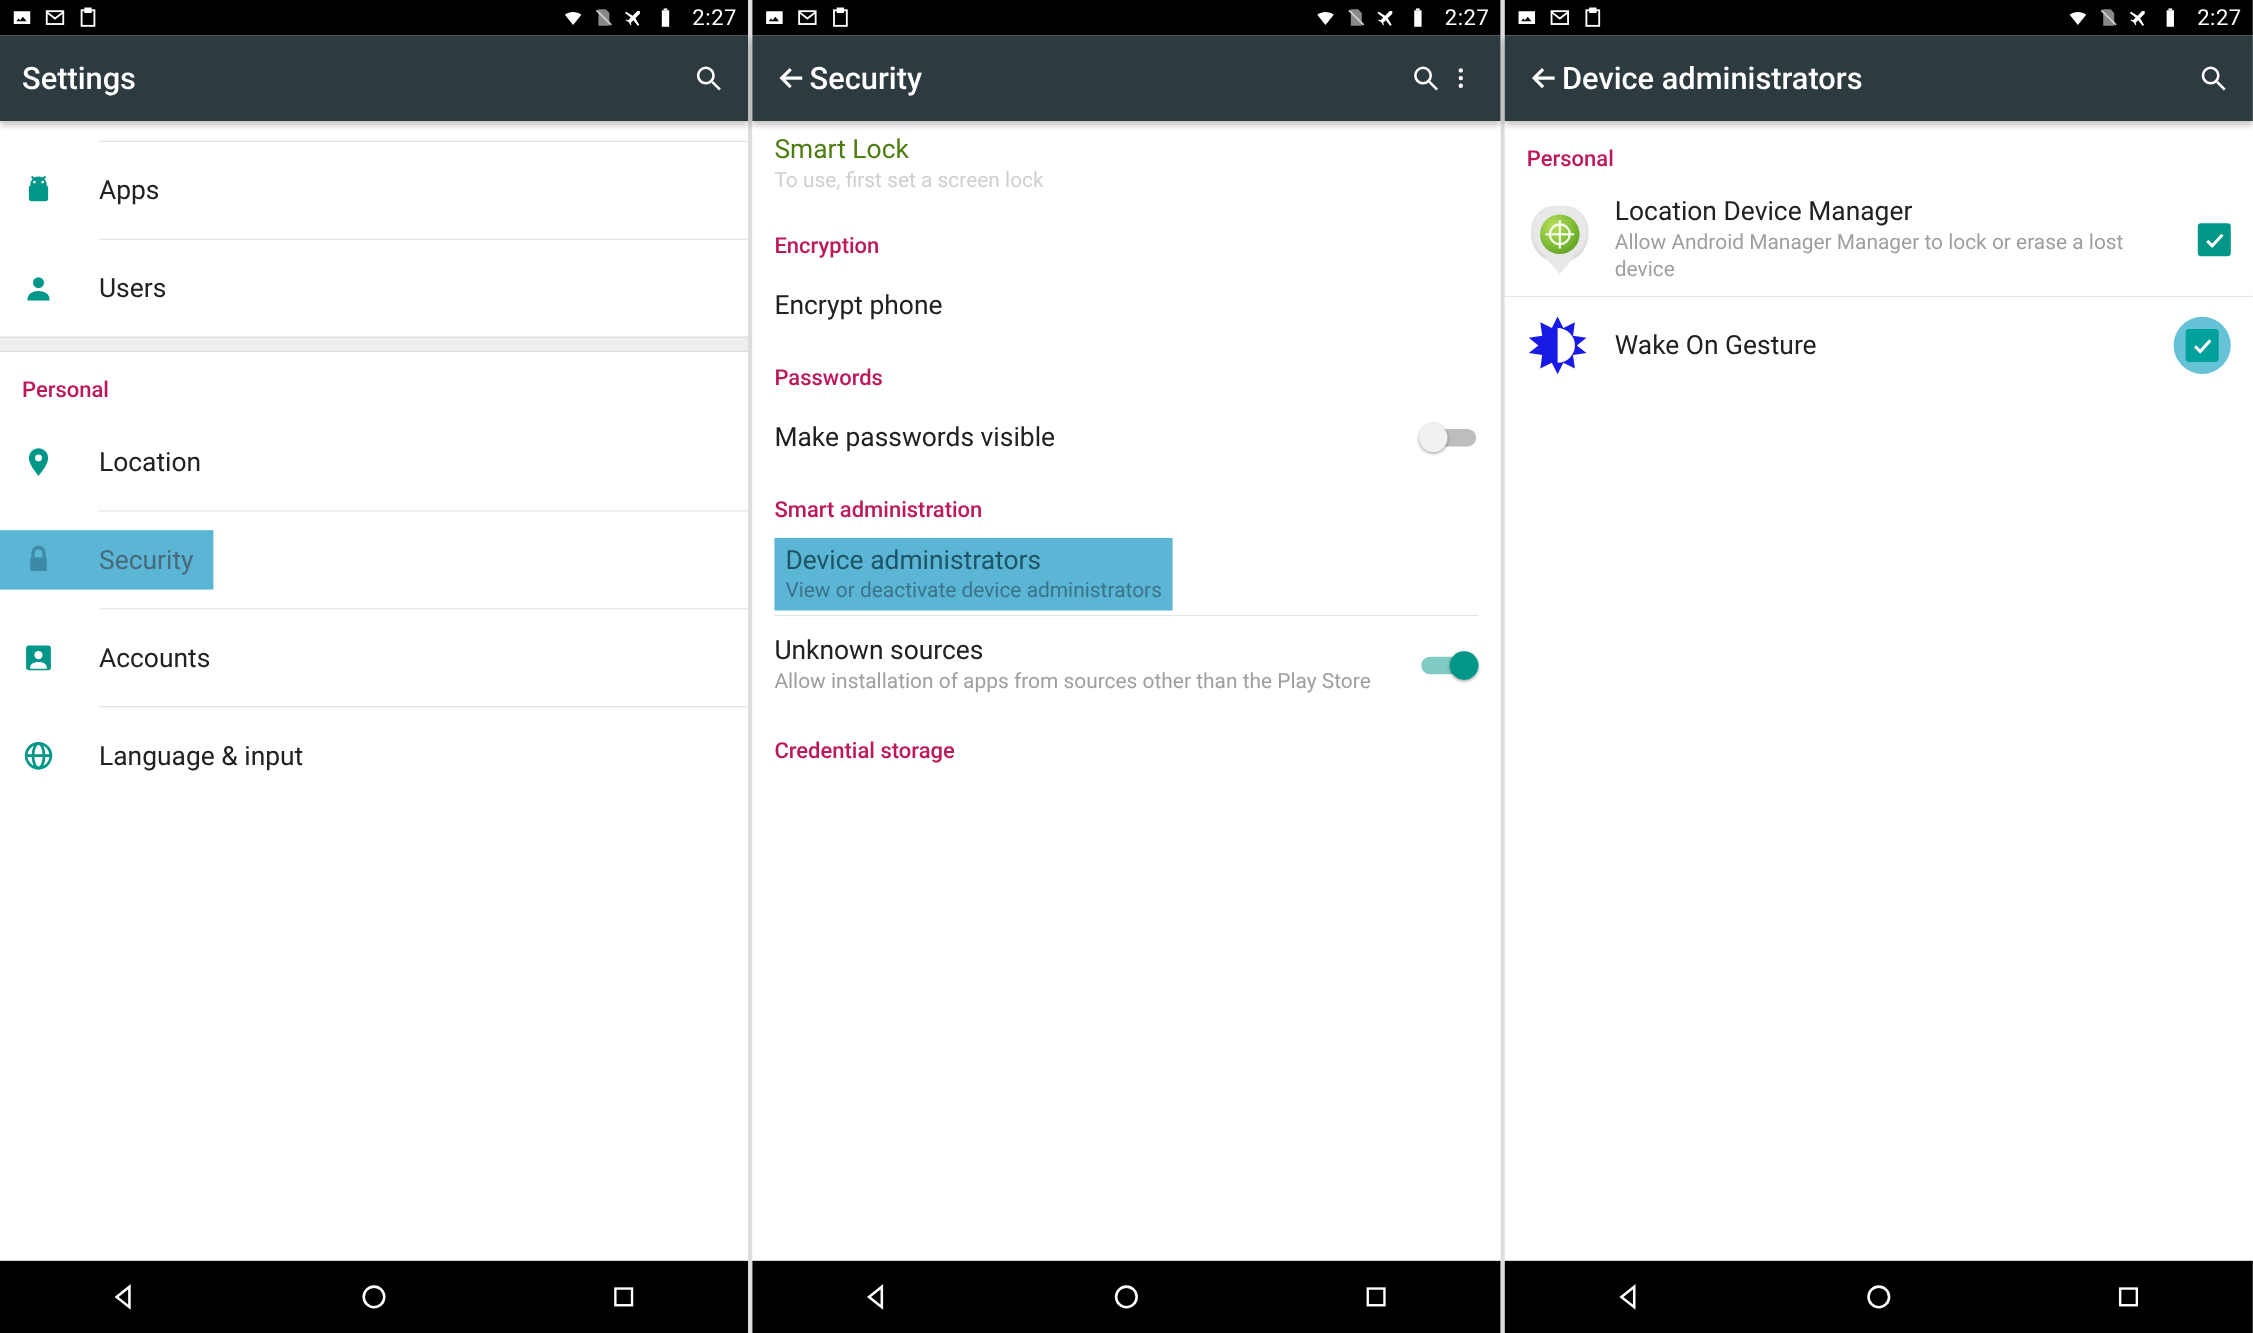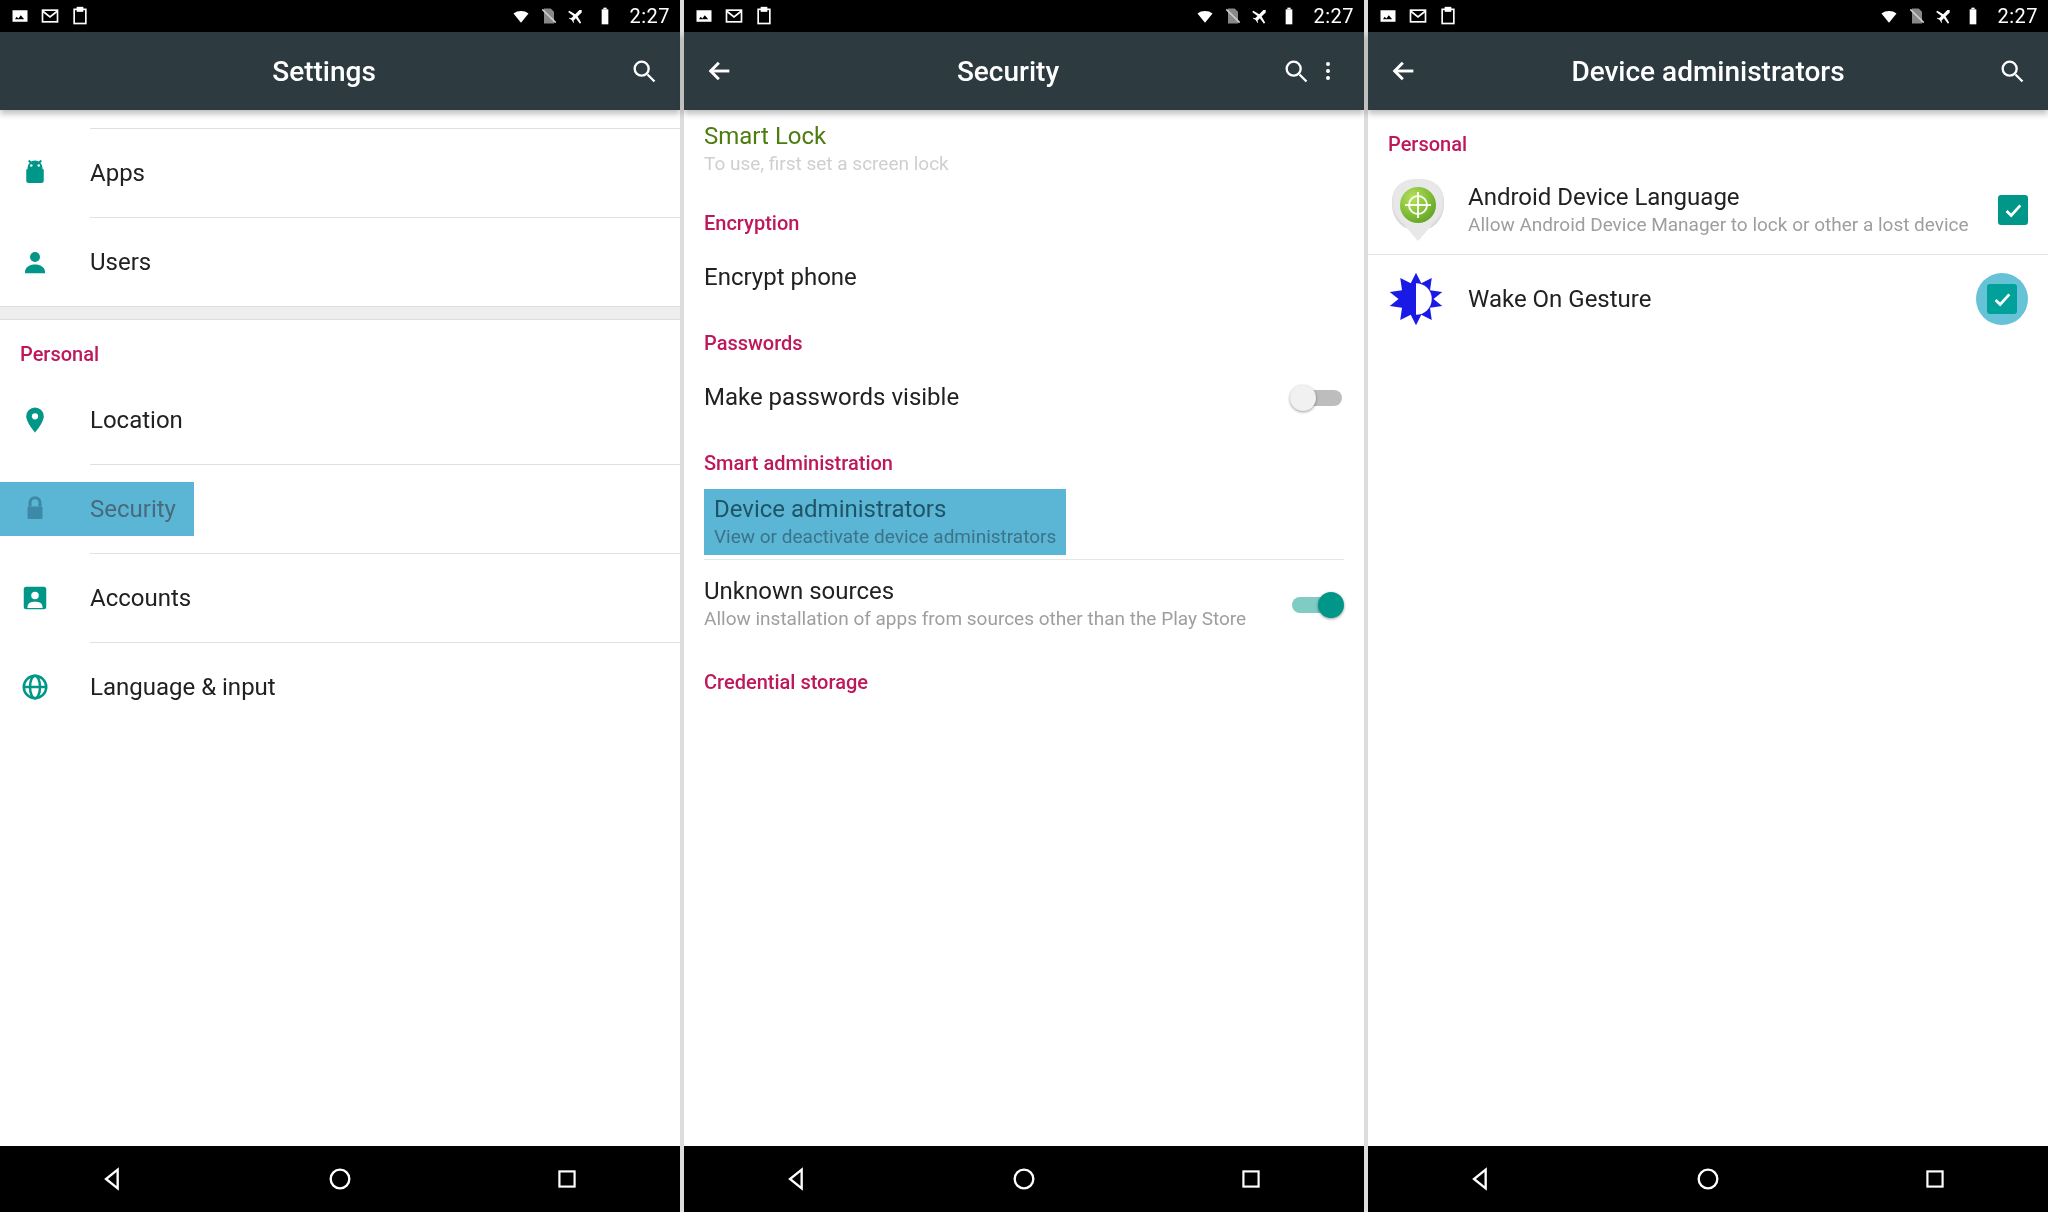--- a/index.html
+++ b/index.html
@@ -38,21 +38,20 @@
   .appbar {
     height: 78px;
     background: #2d3a40;
     color: #fff;
     display: flex;
     align-items: center;
     padding: 0 20px;
     box-shadow: 0 4px 6px rgba(0,0,0,0.25);
     position: relative;
     z-index: 2;
-    text-align: center;
   }
   .appbar .title { font-size: 28px; font-weight: 500; flex:1; }
   .appbar .action { width: 32px; height:32px; display:flex; align-items:center; justify-content:center; cursor:pointer;}
   
   .content { flex: 1; overflow: hidden; background:#fff; position:relative;}
   .section-header {
     color: #be185d;
     font-size: 20px;
     font-weight: 500;
     padding: 22px 20px 10px 20px;
@@ -540,22 +539,22 @@
         <div class="adm-icon">
           <div class="pin-icon">
               <div class="drop"></div>
               <div class="inner">
                 <div class="crosshair"></div>
               </div>
             </div>
         </div>
       </div>
       <div class="text-slot" style="padding-right:12px;">
-        <div class="primary">Android Device Language</div>
-        <div class="secondary">Allow Android Device Manager to lock or other a lost device</div>
+        <div class="primary">Location Device Manager</div>
+        <div class="secondary">Allow Android Manager Manager to lock or erase a lost device</div>
       </div>
       <div class="checkbox">
         <svg viewBox="0 0 24 24" fill="none" stroke="#fff" stroke-width="3">
             <polyline points="5 13 10 18 20 7"></polyline>
           </svg>
       </div>
     </div>
     <div class="divider-full" style="margin:0 0 0 0;"></div>
 
     <div class="row">

